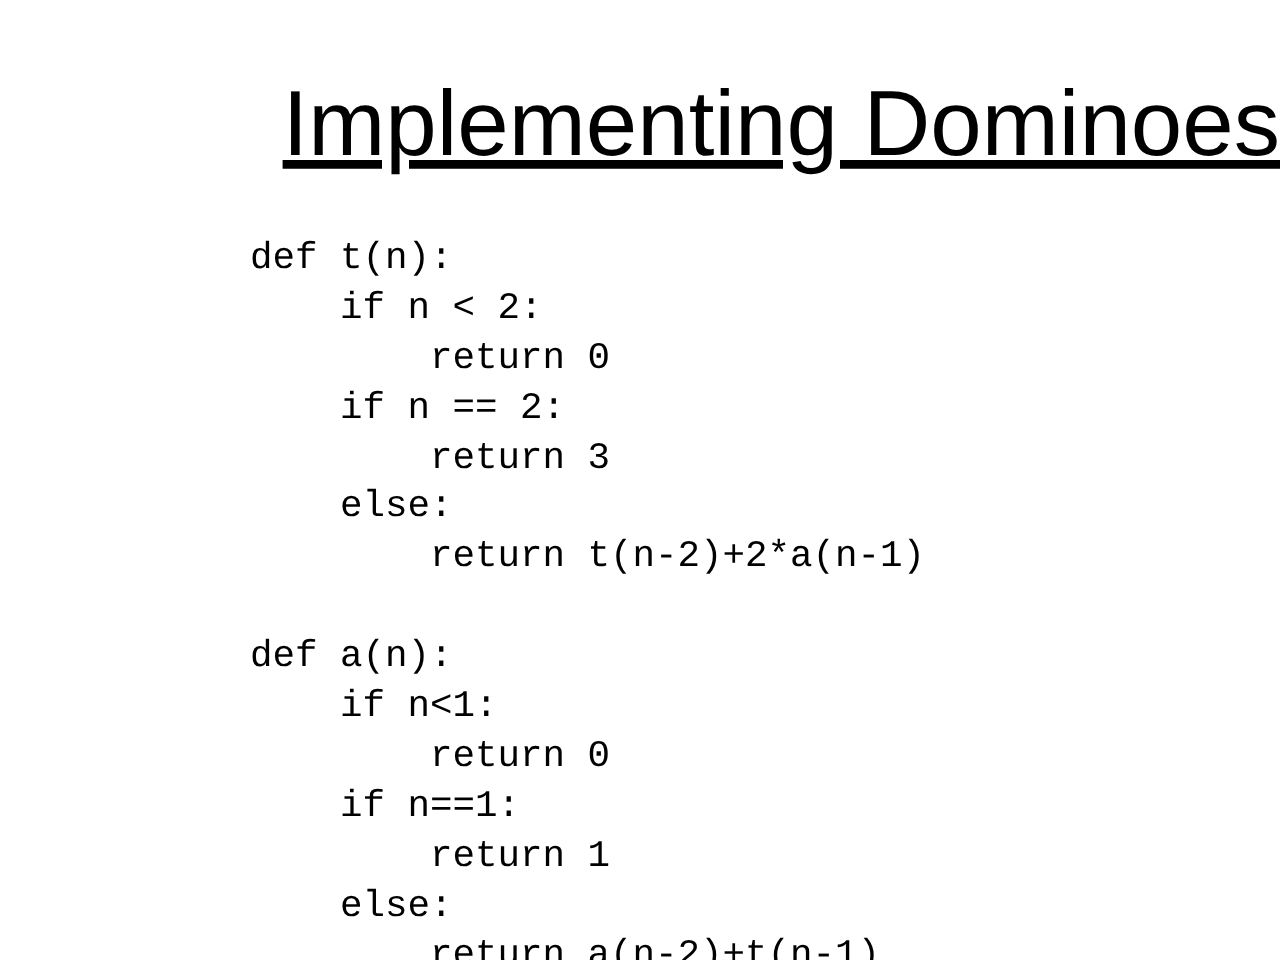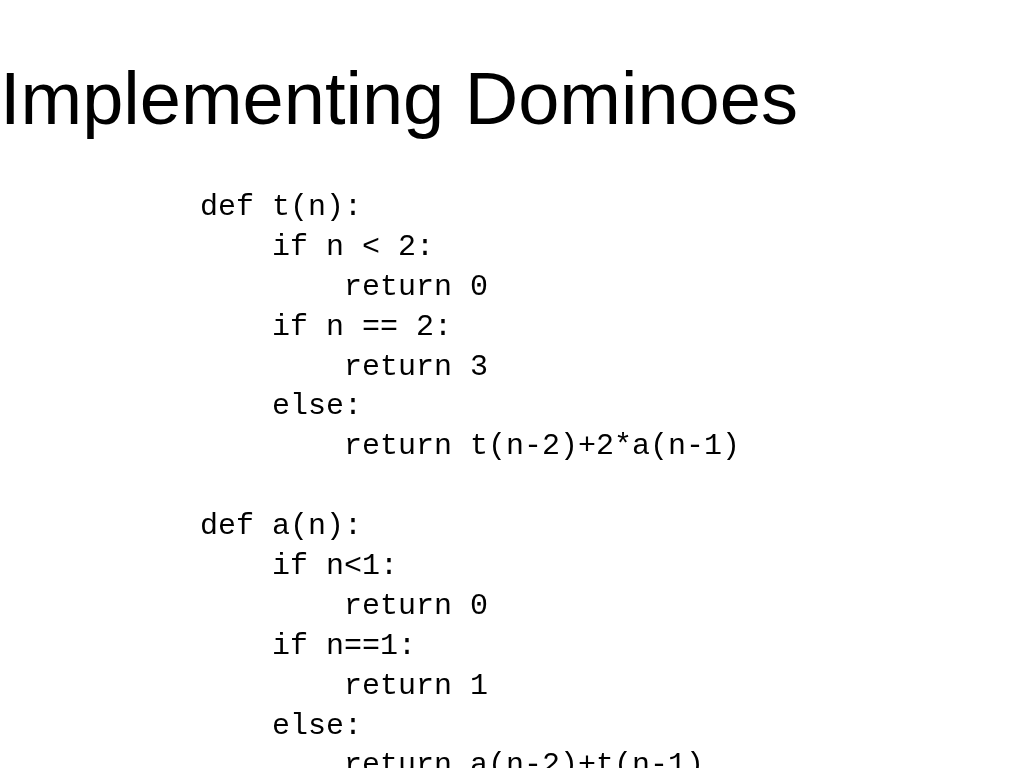--- a/index.html
+++ b/index.html
@@ -16,25 +16,26 @@
       width: 1024px;
       height: 768px;
       position: relative;
       box-sizing: border-box;
     }
     .title {
       position: absolute;
       top: 60px;
       left: 0;
       width: 100%;
-      text-align: left;
+      text-align: right;
       font-size: 74px;
       font-weight: 400;
       letter-spacing: 0px;
       line-height: 1.05;
+      text-decoration: underline;
     }
     .code-block {
       position: absolute;
       top: 188px;
       left: 200px;
       font-family: "Courier New", Courier, monospace;
       font-size: 30px;
       line-height: 1.33;
       white-space: pre;
       font-weight: 400;

